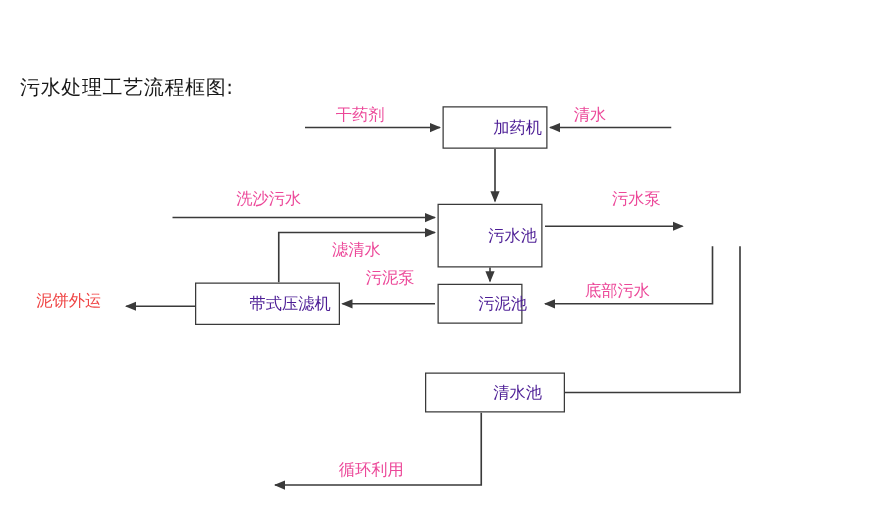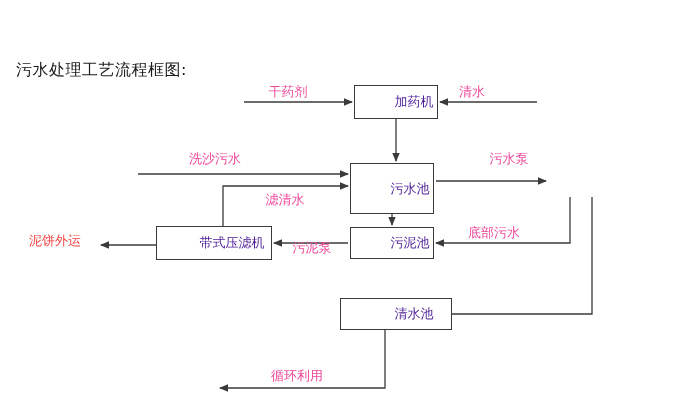--- a/index.html
+++ b/index.html
@@ -73,31 +73,31 @@
 
   <div class="node" style="left:354px;top:85px;width:84px;height:34px;">
     <span>加药机</span>
   </div>
   <div class="node" style="left:350px;top:163px;width:84px;height:51px;">
     <span>污水池</span>
   </div>
   <div class="node" style="left:156px;top:226px;width:116px;height:34px;">
     <span>带式压滤机</span>
   </div>
-  <div class="node" style="left:350px;top:227px;width:84px;height:32px;">
+  <div class="node" style="left:350px;top:227px;width:68px;height:32px;">
     <span>污泥池</span>
   </div>
   <div class="node" style="left:340px;top:298px;width:112px;height:32px;">
     <span>清水池</span>
   </div>
 
   <div class="edge-label" style="left:288px;top:92px;">干药剂</div>
   <div class="edge-label" style="left:472px;top:92px;">清水</div>
   <div class="edge-label" style="left:215px;top:159px;">洗沙污水</div>
   <div class="edge-label" style="left:285px;top:200px;">滤清水</div>
   <div class="edge-label" style="left:487px;top:159px;margin-left:22px;">污水泵</div>
-  <div class="edge-label" style="left:312px;top:248px;">污泥泵</div>
+  <div class="edge-label" style="left:312px;top:222px;">污泥泵</div>
   <div class="edge-label" style="left:494px;top:233px;text-align:right;">底部污水</div>
   <div class="edge-label" style="left:297px;top:376px;">循环利用</div>
 
   <div class="term-label" style="left:55px;top:241px;">泥饼外运</div>
 
 </div>
 
 </body></html>

